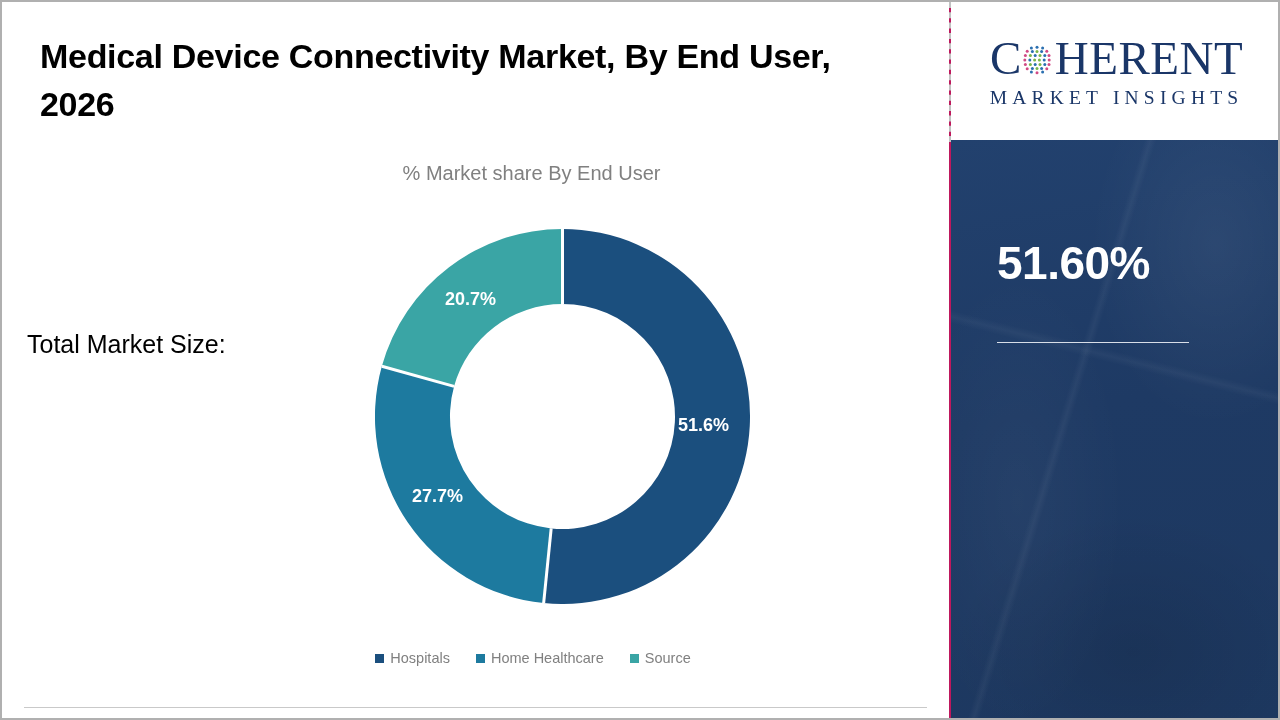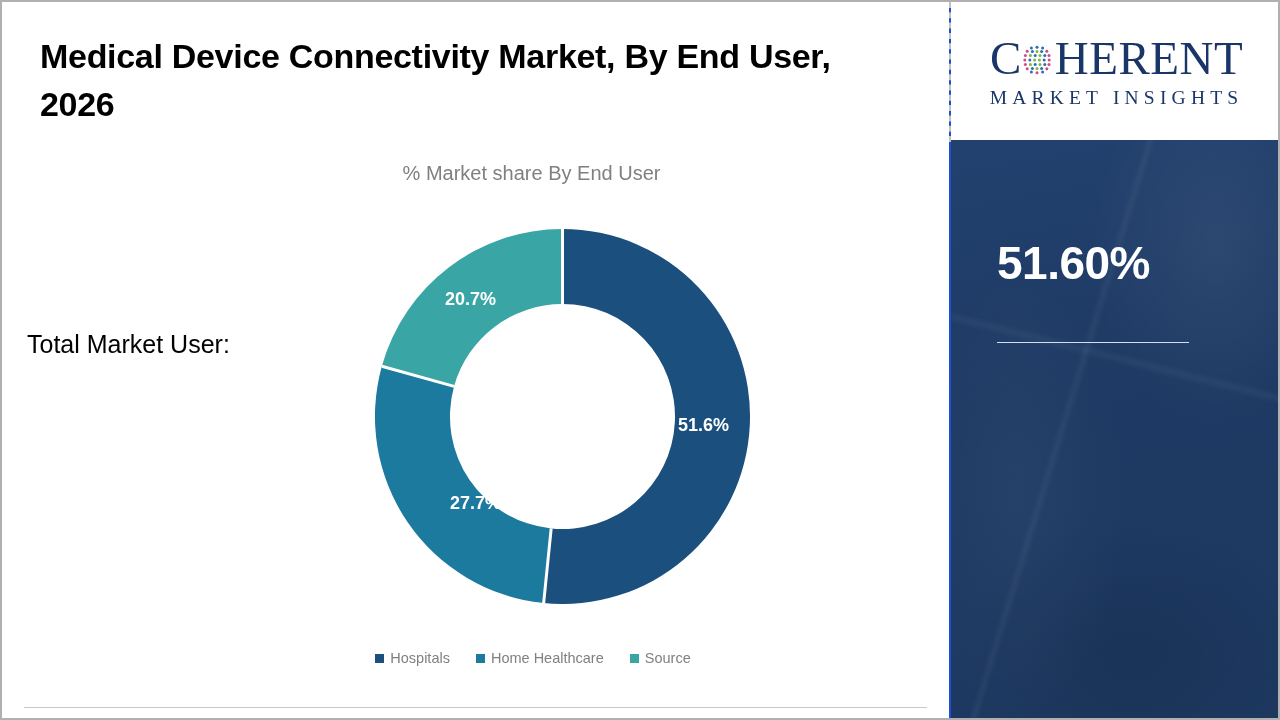--- a/index.html
+++ b/index.html
@@ -9,21 +9,21 @@
     height: 720px;
     background: #ffffff;
     font-family: "Liberation Sans", sans-serif;
     overflow: hidden;
   }
 
   #infographic {
     position: relative;
     width: 1280px;
     height: 720px;
-    background: #1d4ed8;
+    background: #be185d;
     border: 2px solid #b0b0b0;
     overflow: hidden;
   }
 
   
   .left-area {
     position: absolute;
     left: 0; top: 0;
     width: 947px;
     height: 720px;
@@ -84,21 +84,21 @@
   .donut-wrap svg { display: block; }
 
   .slice-label {
     position: absolute;
     font-size: 18px;
     font-weight: bold;
     color: #ffffff;
     white-space: nowrap;
   }
   .slice-label.s0 { left: 303px; top: 186px; }
-  .slice-label.s1 { left: 37px;  top: 264px; margin-left: 38px; }
+  .slice-label.s1 { left: 37px;  top: 257px; }
   .slice-label.s2 { left: 70px;  top: 60px;  }
 
   
   .legend {
     position: absolute;
     left: 0;
     top: 648px;
     width: 947px;
     display: flex;
     justify-content: center;
@@ -270,21 +270,21 @@
 
 <div id="infographic">
 
   <div class="left-area">
 
     <div class="chart-title">Medical Device Connectivity Market, By End User, 2026</div>
 
     <div class="chart-subtitle">% Market share By End User</div>
 
     <div class="total-market">
-      <div class="tm-label">Total Market User:</div>
+      <div class="tm-label">Total Market Size:</div>
     </div>
 
     <div class="donut-wrap">
       <svg width="375" height="375" viewBox="0 0 375 375">
         <g transform="translate(187.5,187.5)">
 
           <path fill="#1b4f7e" d="M 0,-187.5 A 187.5,187.5 0 1,1 -18.85,186.55 L -11.31,111.93 A 112.5,112.5 0 1,0 0,-112.5 Z"></path>
 
           <path fill="#1d7a9f" d="M -18.85,186.55 A 187.5,187.5 0 0,1 -180.68,-50.25 L -108.41,-30.15 A 112.5,112.5 0 0,0 -11.31,111.93 Z"></path>
 

